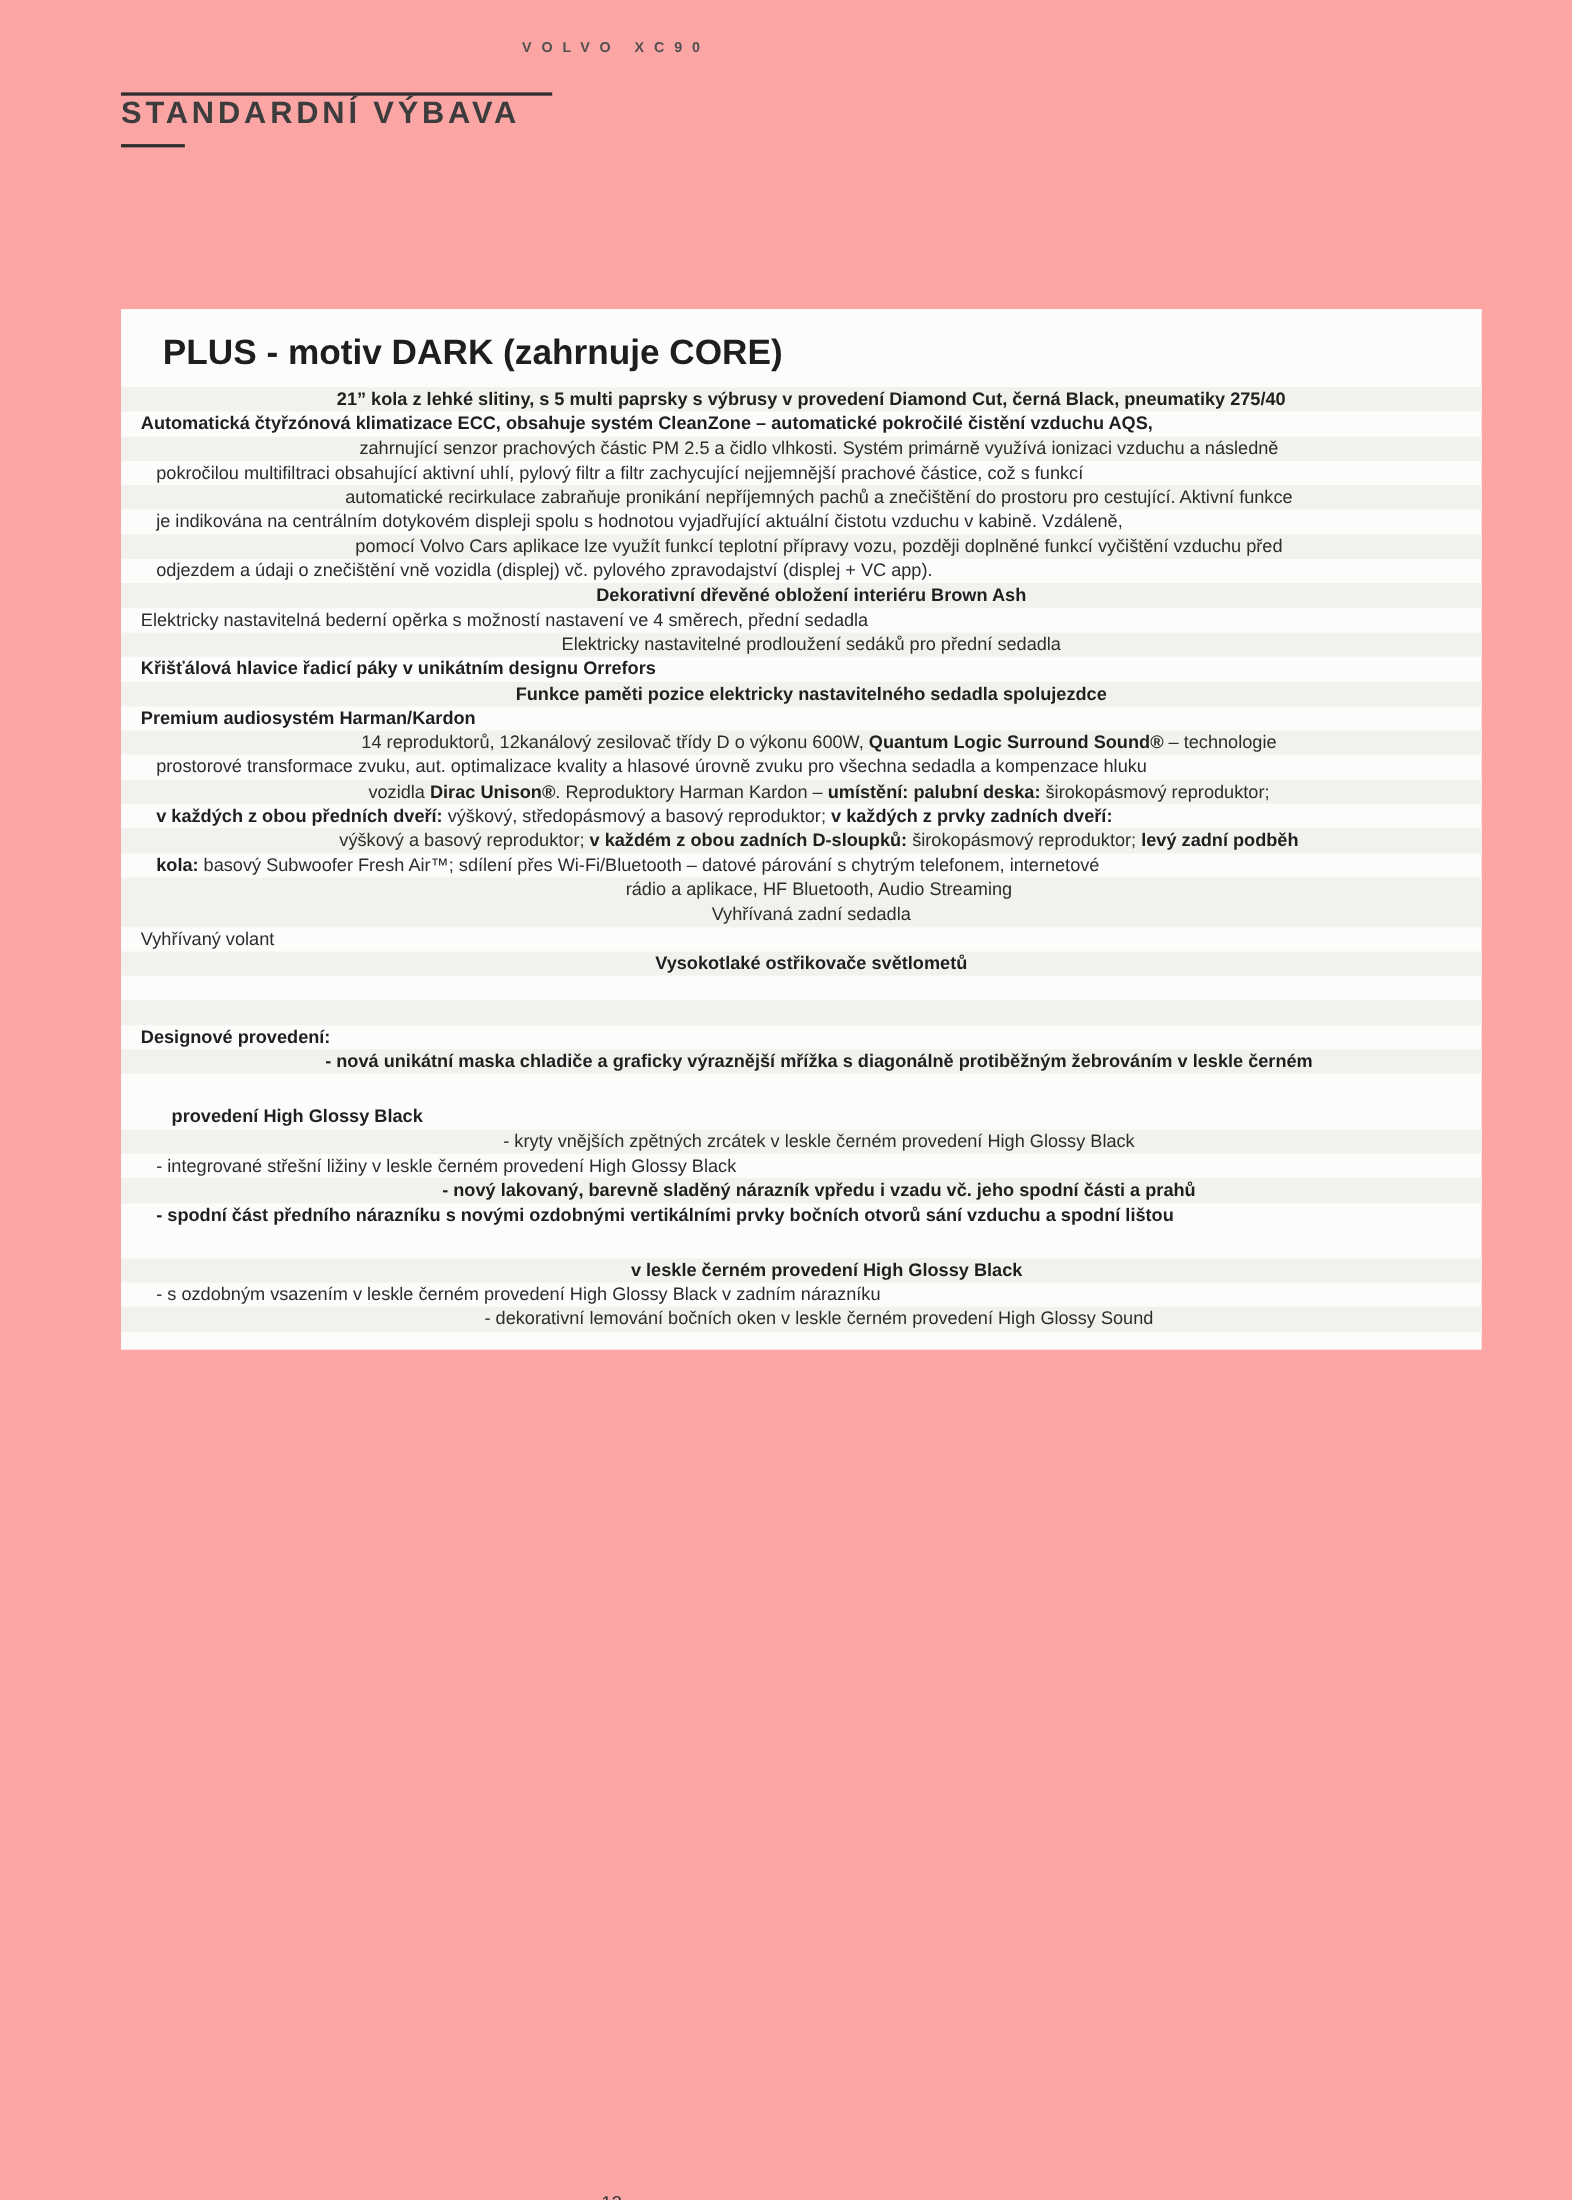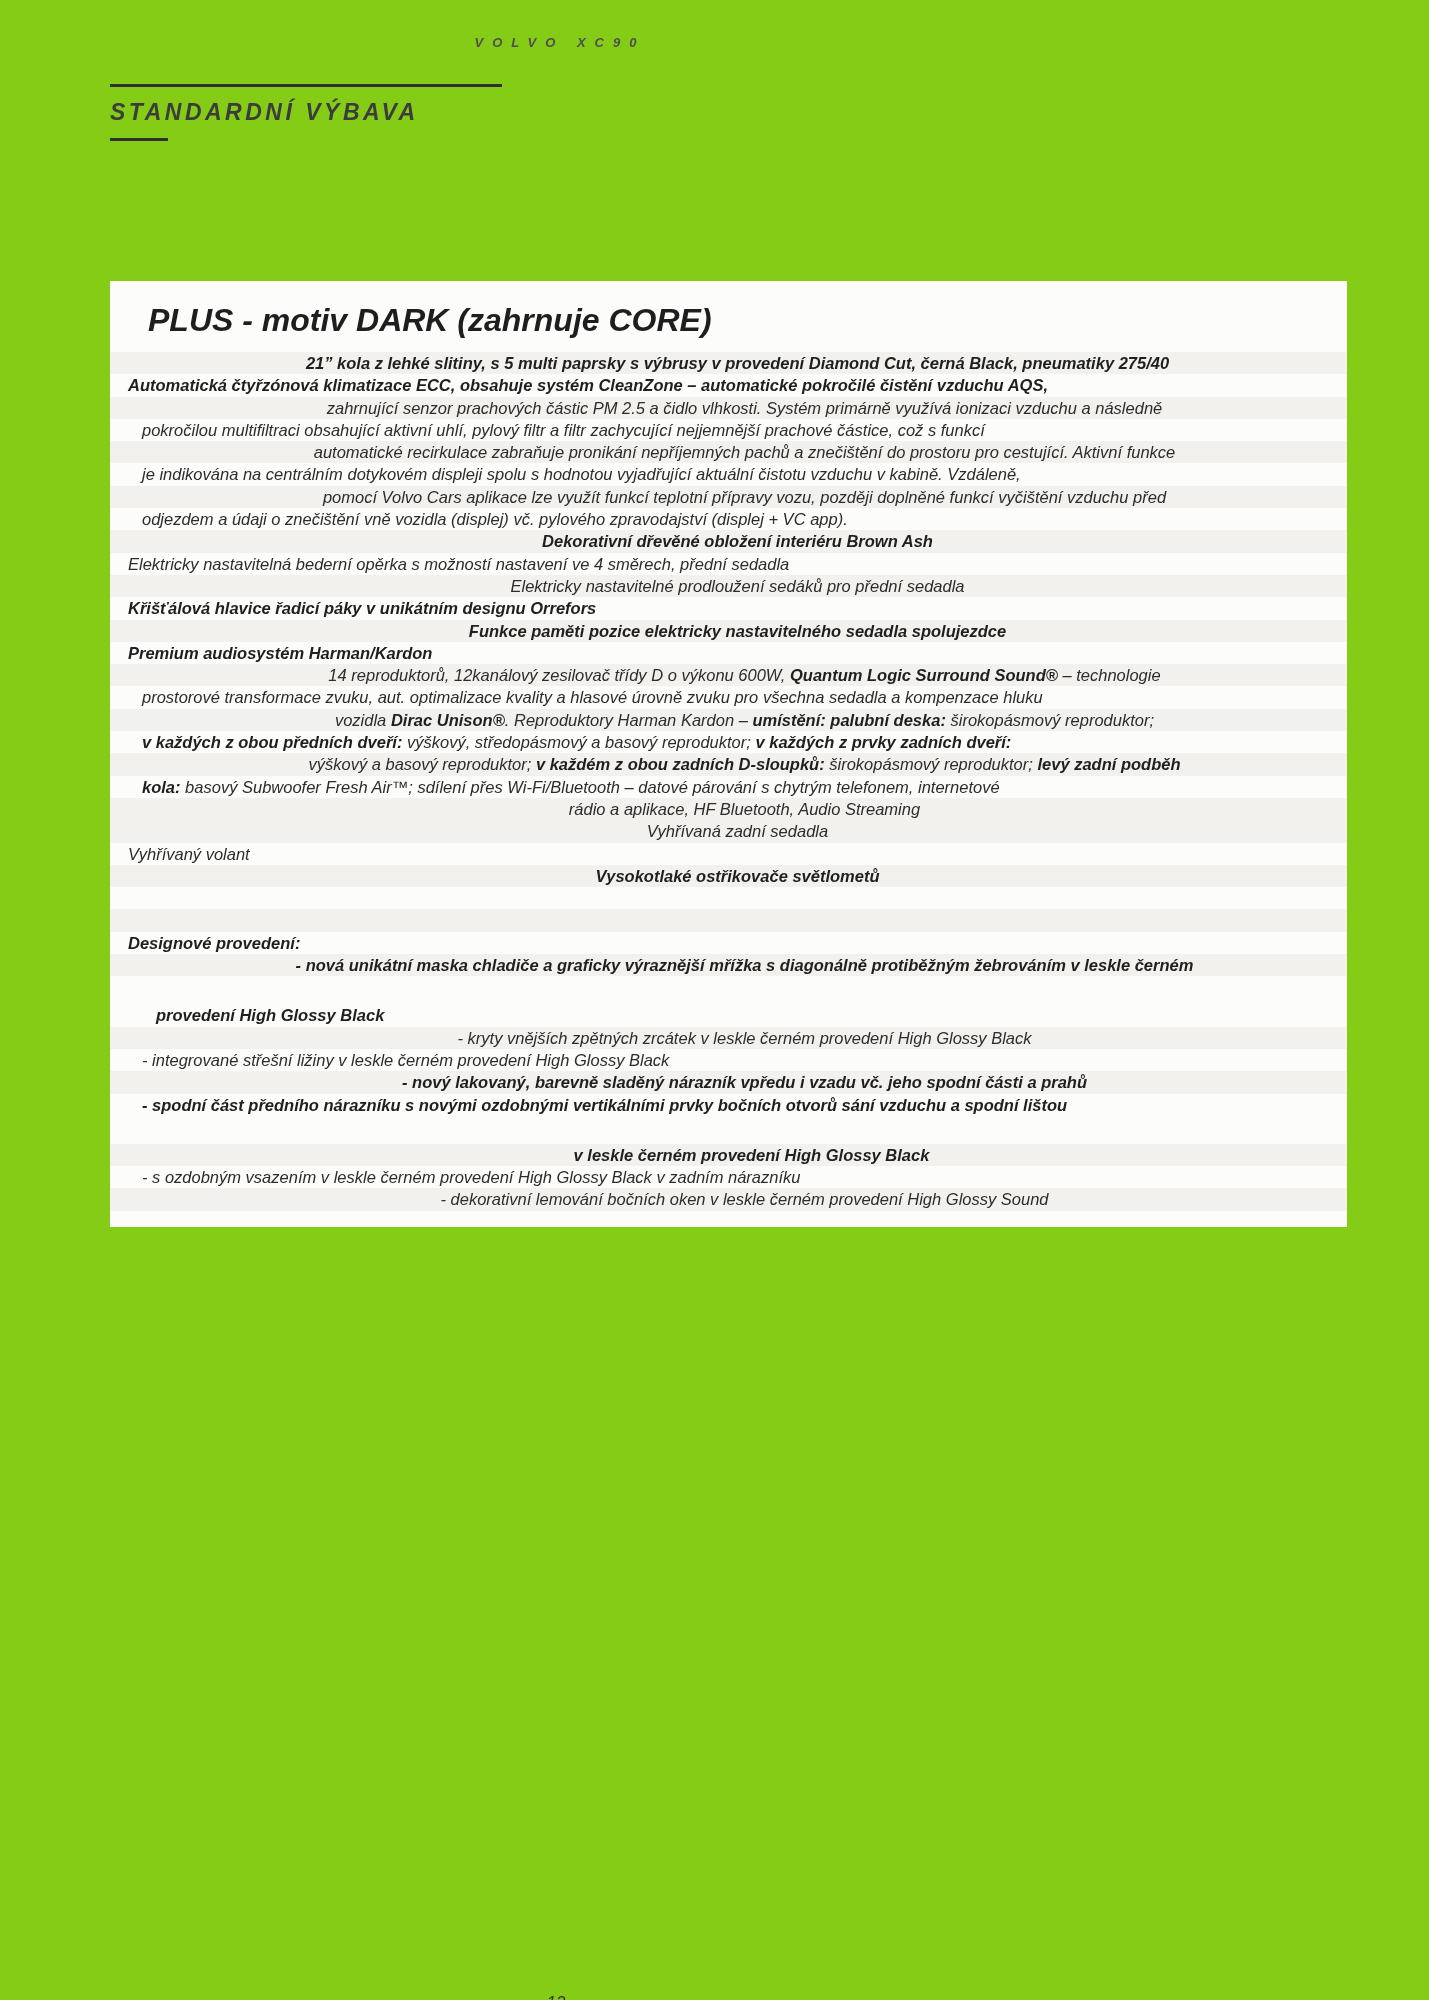--- a/index.html
+++ b/index.html
@@ -1,43 +1,41 @@
 <!DOCTYPE html>
 <html><head>
 <meta charset="utf-8">
 <style>
   * { margin: 0; padding: 0; box-sizing: border-box; }
   html, body { background: #d8d7d5; }
   .page {
     position: relative;
     width: 1429px;
     height: 2000px;
-    background: #84cc16;
+    background: #fca5a5;
     font-family: "Liberation Sans", sans-serif;
     color: #2e2e2e;
     overflow: hidden;
     margin: 0 auto;
-    font-style: italic;
   }
   .doc-header {
     position: absolute;
     top: 35px;
     left: 560px;
     transform: translateX(-50%);
     font-size: 13px;
     font-weight: bold;
     letter-spacing: 9px;
     color: #4f4f4f;
     white-space: nowrap;
   }
   .section-head { position: absolute; left: 110px; top: 84px; }
   .rule-top { width: 392px; height: 3px; background: #2f2f2f; }
   .section-title {
-    margin-top: 12px;
-    font-size: 23px;
+    font-size: 28px;
     font-weight: bold;
     letter-spacing: 3.5px;
     color: #3c3c3c;
     white-space: nowrap;
   }
   .rule-bottom { margin-top: 12px; width: 58px; height: 3px; background: #2f2f2f; }
   .content-box {
     position: absolute;
     left: 110px;
     top: 281px;

